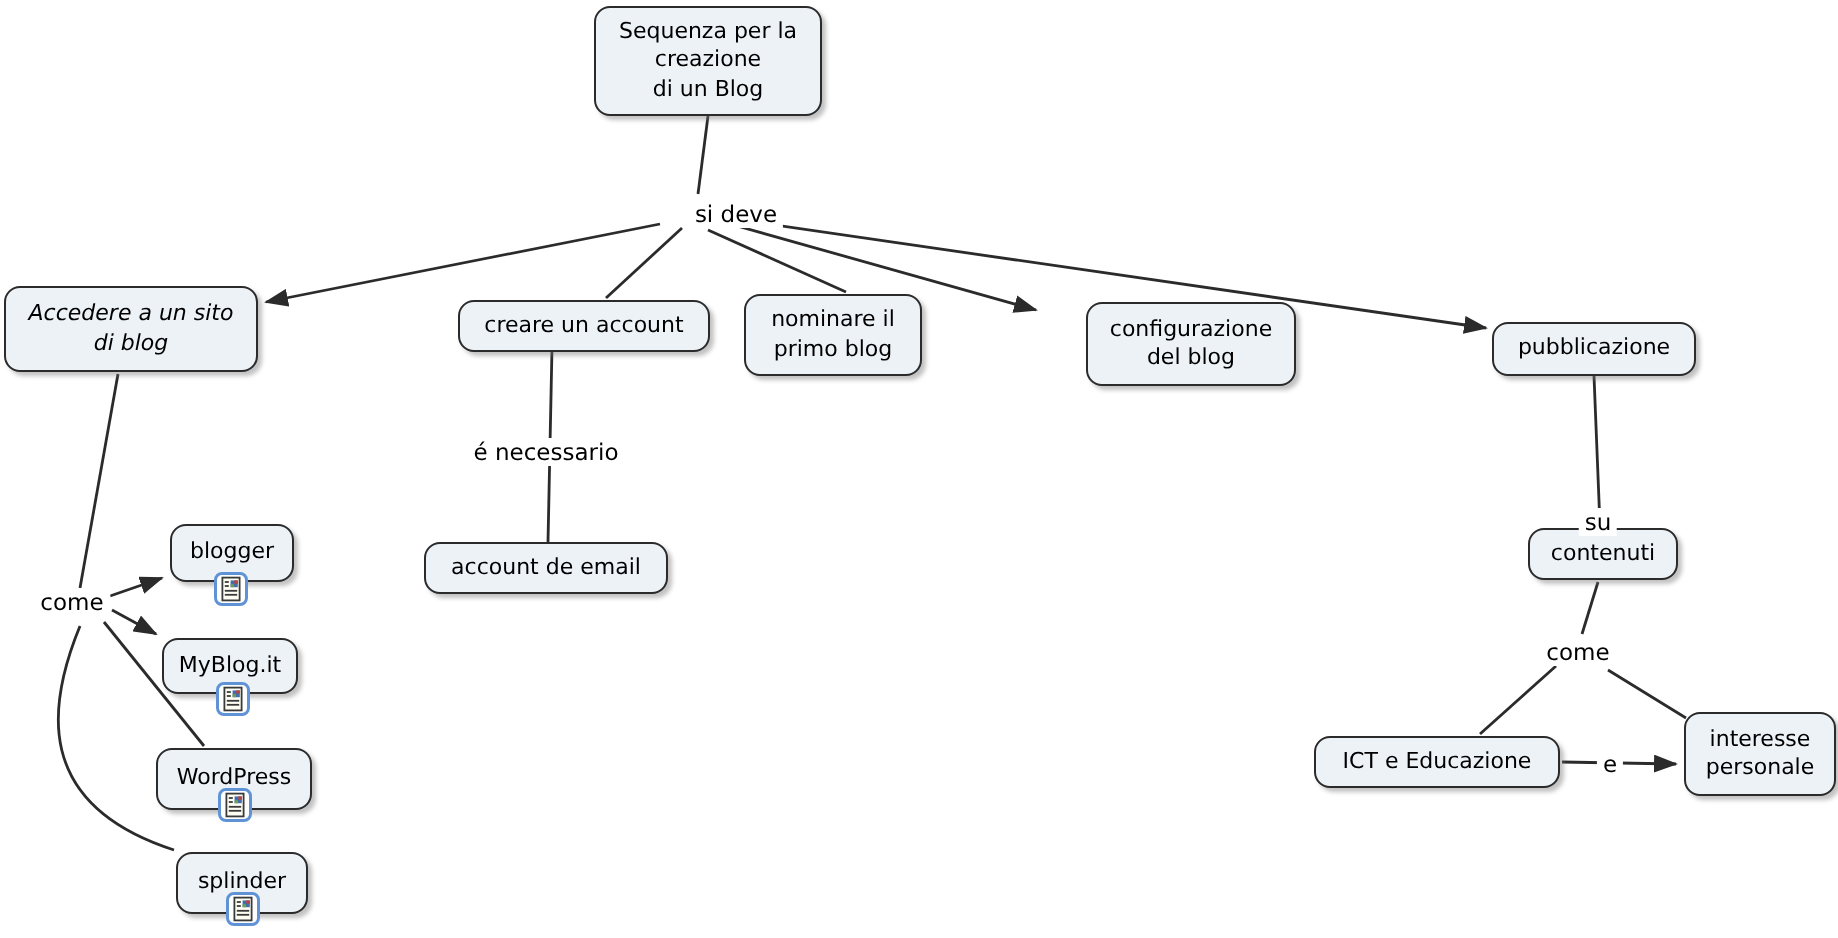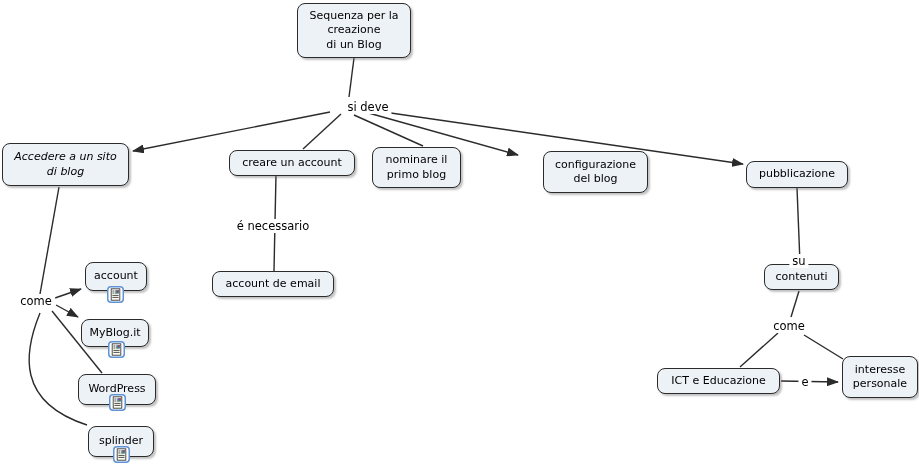--- a/index.html
+++ b/index.html
@@ -81,21 +81,21 @@
   <div class="node" style="left:372px;top:147px;width:89px;height:41px;">nominare il
 primo blog</div>
 
   <div class="node" style="left:521px;top:151px;width:105px;height:42px;margin-left:22px;">configurazione
 del blog</div>
 
   <div class="node" style="left:746px;top:161px;width:102px;height:27px;">pubblicazione</div>
 
   <div class="node" style="left:212px;top:271px;width:122px;height:26px;">account de email</div>
 
-  <div class="node" style="left:85px;top:262px;width:62px;height:29px;">account</div>
+  <div class="node" style="left:85px;top:262px;width:62px;height:29px;">blogger</div>
 
   <div class="node" style="left:81px;top:319px;width:68px;height:28px;">MyBlog.it</div>
 
   <div class="node" style="left:78px;top:374px;width:78px;height:31px;">WordPress</div>
 
   <div class="node" style="left:88px;top:426px;width:66px;height:31px;">splinder</div>
 
   <div class="node" style="left:764px;top:264px;width:75px;height:26px;">contenuti</div>
 
   <div class="node" style="left:657px;top:368px;width:123px;height:26px;">ICT e Educazione</div>

